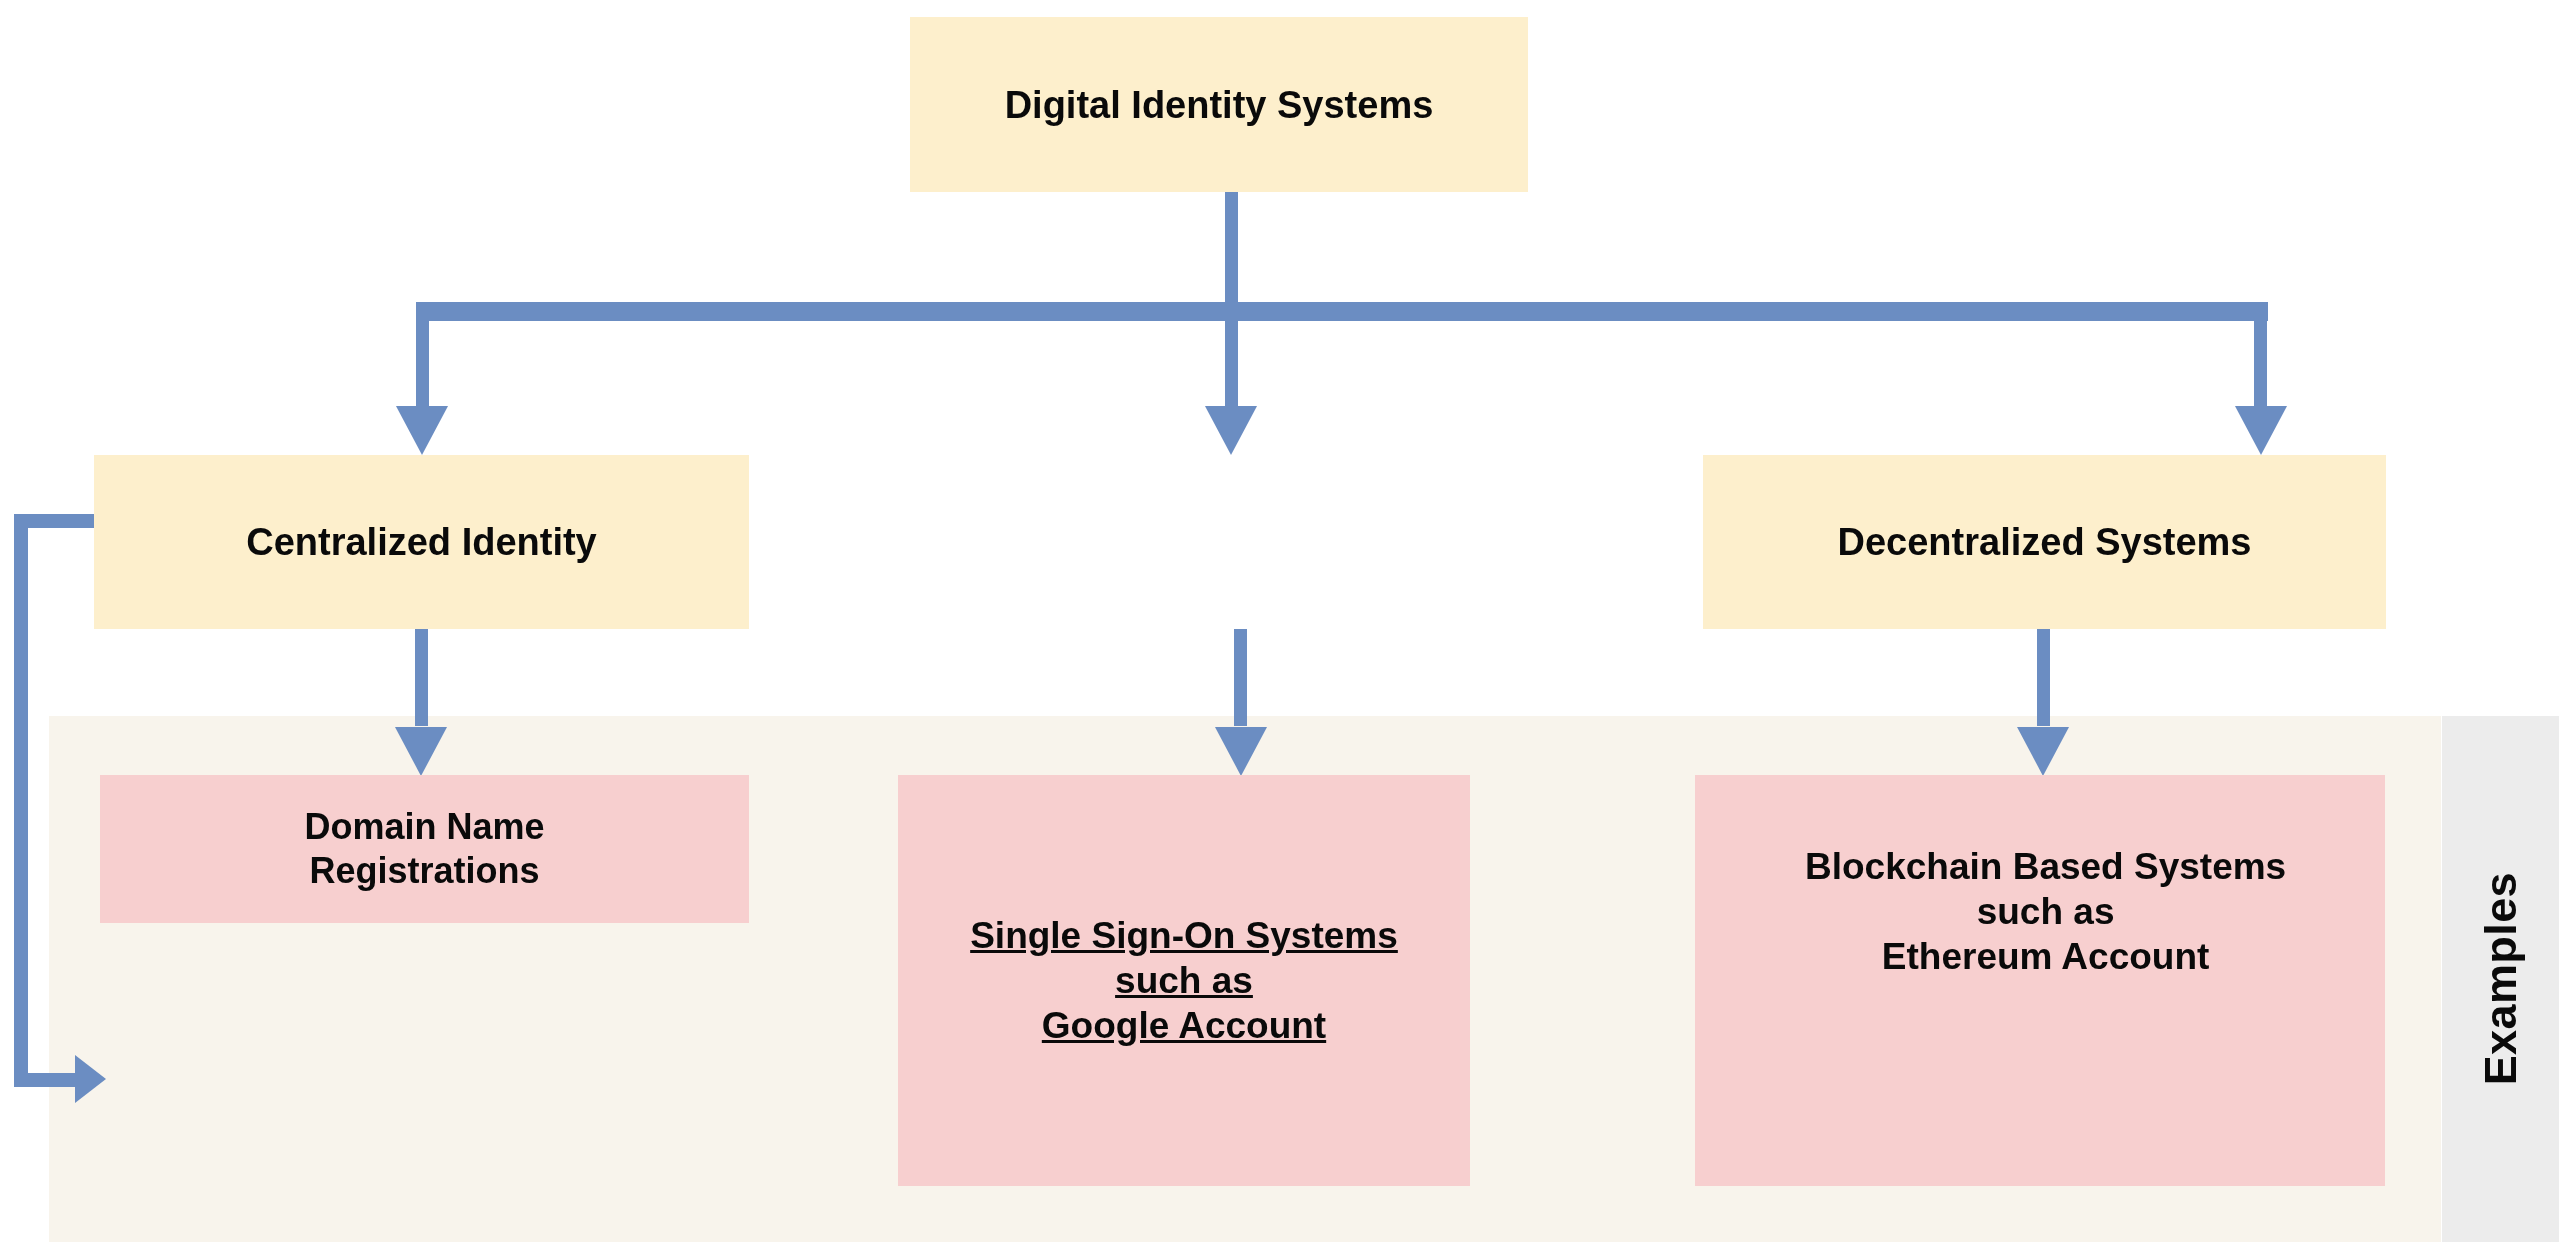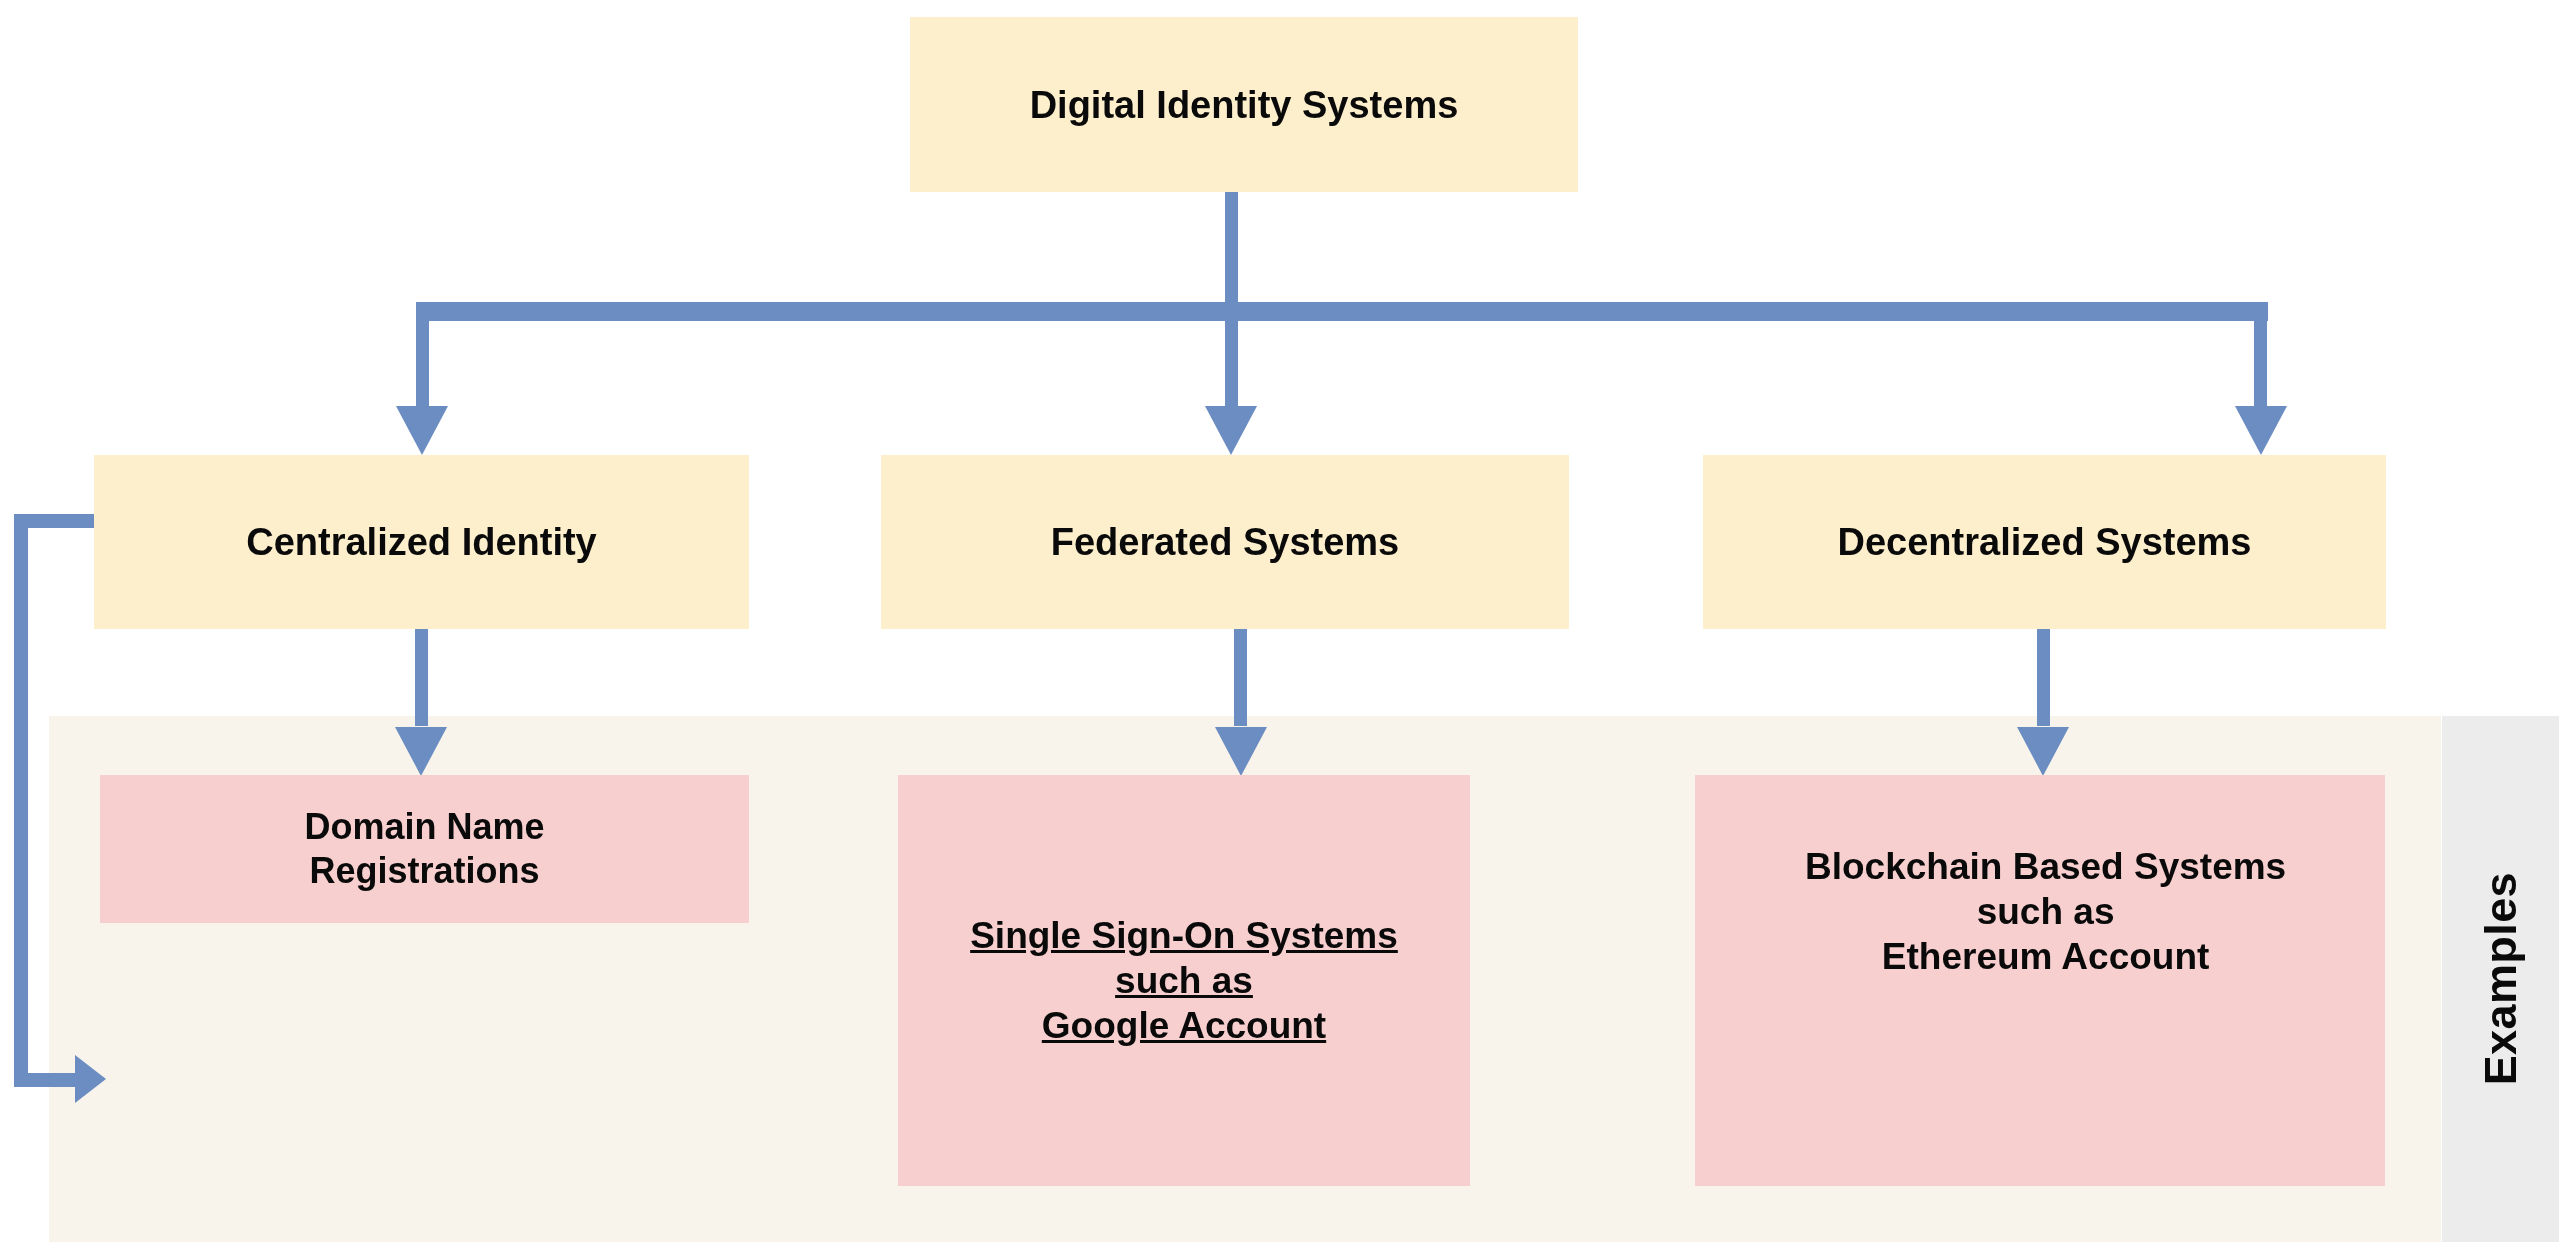--- a/index.html
+++ b/index.html
@@ -45,21 +45,21 @@
     text-align:center;
     color:#0a0a0a;
     font-weight:bold;
     line-height:1.22;
     box-sizing:border-box;
     padding:3.1px 7.8px;
   }
   .node-cream{background:#fdefcc;}
   .node-pink{background:#f7cfcf;}
 
-  #node-root{ left:910px; top:17.3px; width:668px; height:175px; font-size:38px; }
+  #node-root{ left:910px; top:17.3px; width:618px; height:175px; font-size:38px; }
   #node-centralized{ left:94px;  top:455px; width:655px; height:174px; font-size:38px; }
   #node-federated{   left:881px; top:455px; width:688px; height:174px; font-size:38px; }
   #node-decentralized{left:1703px;top:455px; width:683px; height:174px; font-size:38px; }
 
   #node-dns{  left:100px;  top:775px;  width:649px; height:148px; font-size:36px; }
   #node-ca{   left:102px;  top:1008px; width:647px; height:175px; font-size:36px; }
   #node-sso{  left:898px; top:775px;  width:572px; height:411px; font-size:37px;text-decoration:underline; }
   #node-blockchain{ left:1695px; top:775px; width:690px; height:411px; font-size:37px; align-items:flex-start; padding-top:69px;padding-left:19px;}
 
   
@@ -142,23 +142,20 @@
   <div class="abs" id="elbow-arrow"></div>
 
   <div class="abs node node-cream" id="node-root">
     <span>Digital Identity Systems</span>
   </div>
 
   <div class="abs node node-cream" id="node-centralized">
     <span>Centralized Identity</span>
   </div>
 
-  <div class="abs node node-cream" id="node-federated">
-    <span>Federated Systems</span>
-  </div>
 
   <div class="abs node node-cream" id="node-decentralized">
     <span>Decentralized Systems</span>
   </div>
 
   <div class="abs node node-pink" id="node-dns">
     <span>Domain Name<br>Registrations</span>
   </div>
 
 

